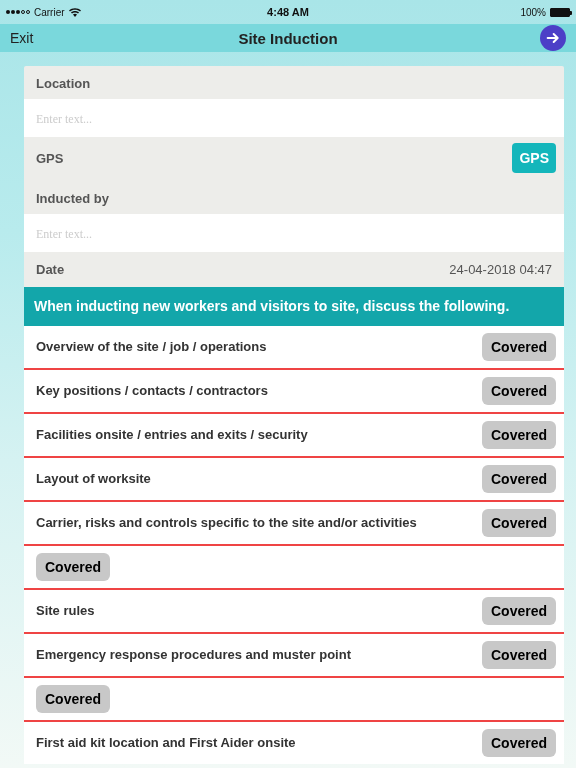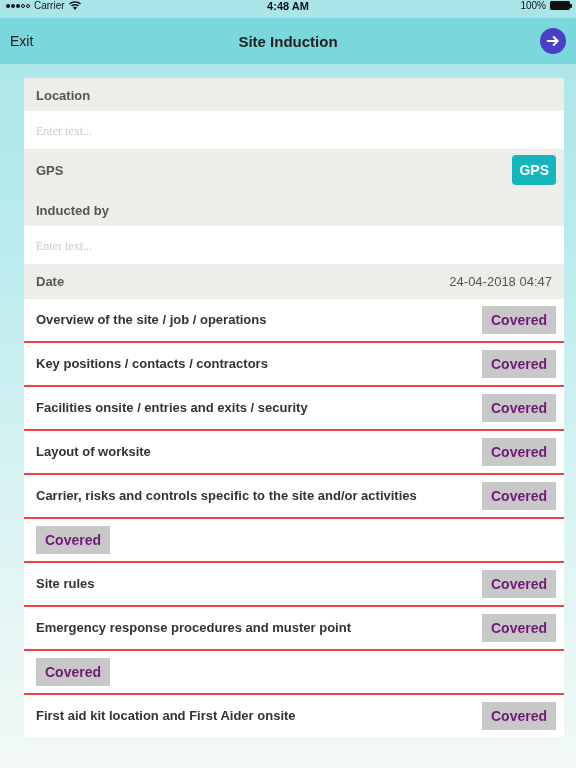--- a/index.html
+++ b/index.html
@@ -1,37 +1,37 @@
 <!DOCTYPE html>
 <html><head>
 <meta charset="utf-8">
 <style>
   * { margin: 0; padding: 0; box-sizing: border-box; font-family: -apple-system, "Helvetica Neue", Arial, sans-serif; }
   html, body { width: 576px; height: 768px; overflow: hidden; }
   body { background: linear-gradient(180deg, #a9e5e8 0%, #b8ebed 30%, #d5f2f2 60%, #f2f9f6 100%); }
 
   
   .statusbar {
-    height: 18px; display: flex; align-items: flex-start; font-size: 10px;
+    height: 24px; display: flex; align-items: center; font-size: 10px;
     padding: 0 6px; color: #111;
   }
   .statusbar .left { display: flex; align-items: center; gap: 4px; flex: 1; }
   .statusbar .center { flex: 1; text-align: center; font-weight: 600; font-size: 11px; }
   .statusbar .right { flex: 1; display: flex; justify-content: flex-end; align-items: center; gap: 4px; }
   .dots { display: flex; gap: 1px; }
   .dots span { width: 4px; height: 4px; border-radius: 50%; background: #111; display: inline-block; }
   .dots span.hollow { background: transparent; border: 0.5px solid #111; }
   .wifi { width: 12px; height: 9px; }
   .battery { width: 20px; height: 9px; border: 1px solid #111; border-radius: 1px; position: relative; }
   .battery::after { content: ""; position: absolute; right: -3px; top: 2px; width: 2px; height: 4px; background: #111; border-radius: 0 1px 1px 0; }
   .battery .fill { background: #111; width: 100%; height: 100%; }
 
   
   .navbar {
-    height: 46px; background: #7ad8dc; display: flex; align-items: center;
+    height: 28px; background: #7ad8dc; display: flex; align-items: center;
     padding: 0 10px; justify-content: space-between;
   }
   .navbar .title { flex: 1; text-align: center; font-size: 15px; font-weight: 600; color: #222; }
   .navbar .exit { font-size: 14px; color: #222; width: 60px; cursor: pointer; }
   .navbar .right { width: 60px; display: flex; justify-content: flex-end; }
   .arrow-btn {
     width: 26px; height: 26px; border-radius: 50%; background: #4c3fc7;
     display: flex; align-items: center; justify-content: center; cursor: pointer;
   }
   .arrow-btn svg { width: 16px; height: 16px; }
@@ -79,22 +79,22 @@
   }
 
   .check-row {
     background: #fff; display: flex; align-items: center; justify-content: space-between;
     padding: 7px 8px 7px 12px; gap: 10px;
     border-top: 2px solid #ef4444;
   }
   .check-row:first-of-type { border-top: none; }
   .check-row .txt { font-size: 13px; font-weight: 600; color: #333; line-height: 1.35; }
   .covered-btn {
-    background: #c8c8c8; color: #701a75; font-weight: 600; font-size: 14px;
-    border: none; border-radius: 0; padding: 6px 9px; cursor: pointer;
+    background: #c8c8c8; color: #000000; font-weight: 600; font-size: 14px;
+    border: none; border-radius: 6px; padding: 6px 9px; cursor: pointer;
     flex-shrink: 0;
   }
 </style>
 </head>
 <body>
 
 <div class="statusbar">
   <div class="left">
     <div class="dots">
       <span></span>
@@ -145,20 +145,21 @@
     <div class="lbl">Inducted by</div>
     <div class="input-row">
       <input type="text" placeholder="Enter text..." value="" style="">
     </div>
 
     <div class="date-row">
       <span>Date</span>
       <span class="val">24-04-2018 04:47</span>
     </div>
 
+    <div class="section-banner">When inducting new workers and visitors to site, discuss the following.</div>
 
     <div id="checklist">
         <div class="check-row">
           <div class="txt">Overview of the site / job / operations</div>
           <button class="covered-btn">Covered</button>
         </div>
         <div class="check-row">
           <div class="txt">Key positions / contacts / contractors</div>
           <button class="covered-btn">Covered</button>
         </div>

